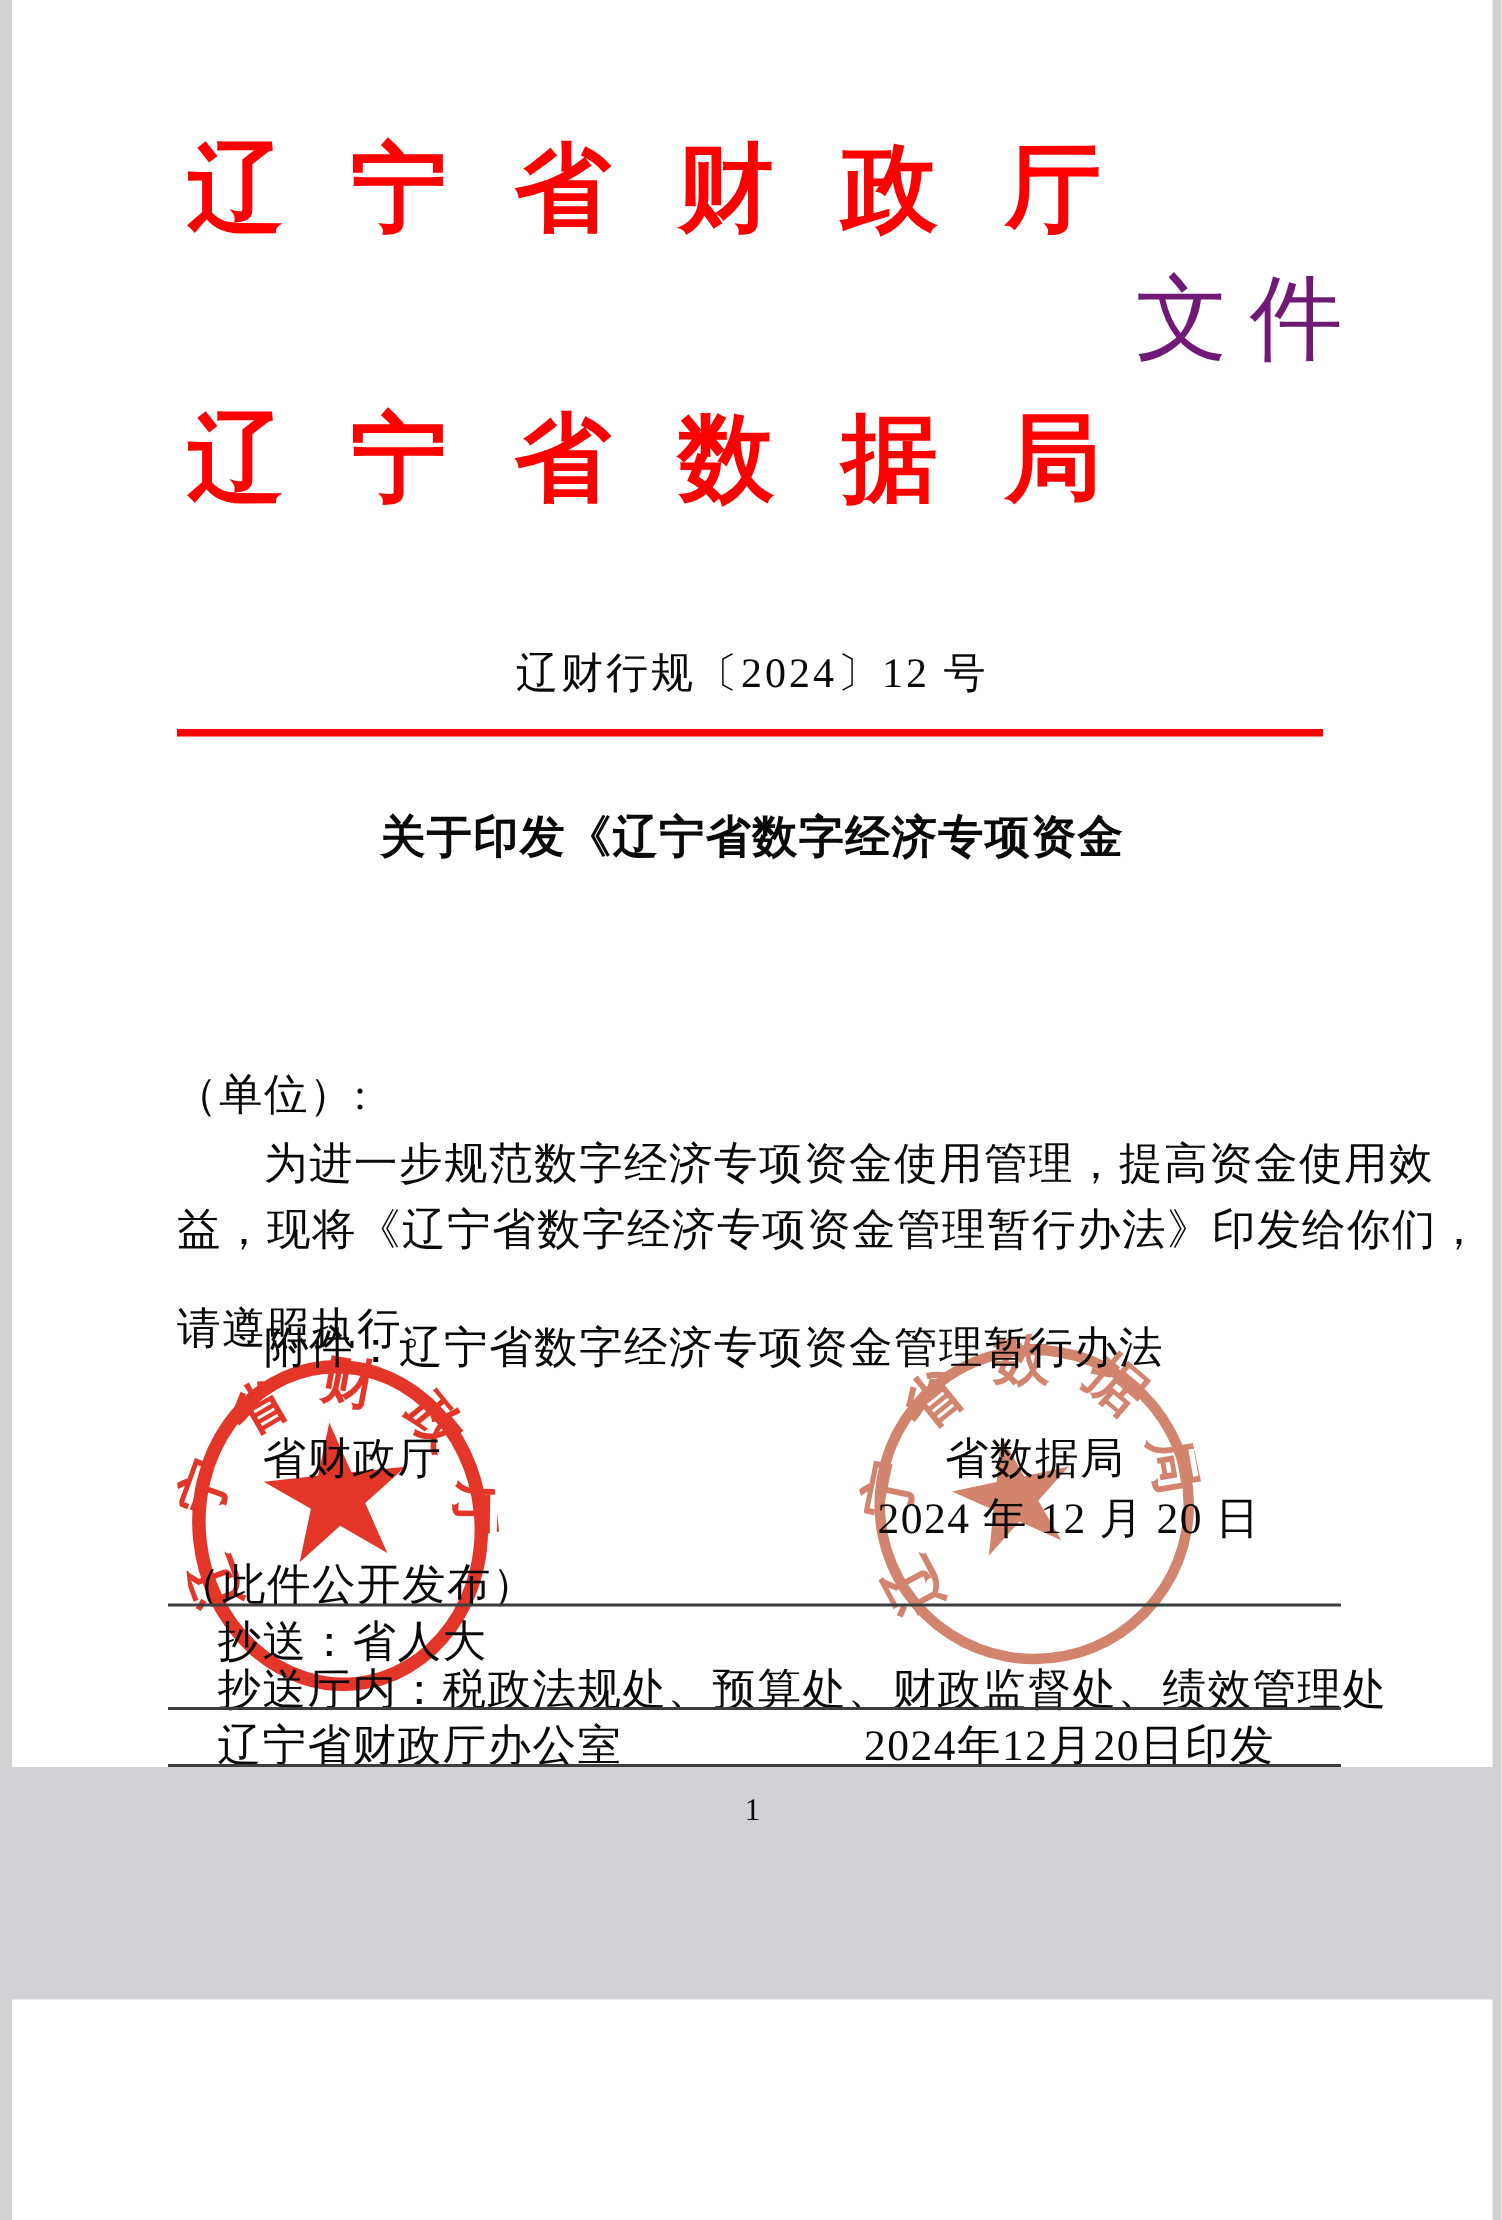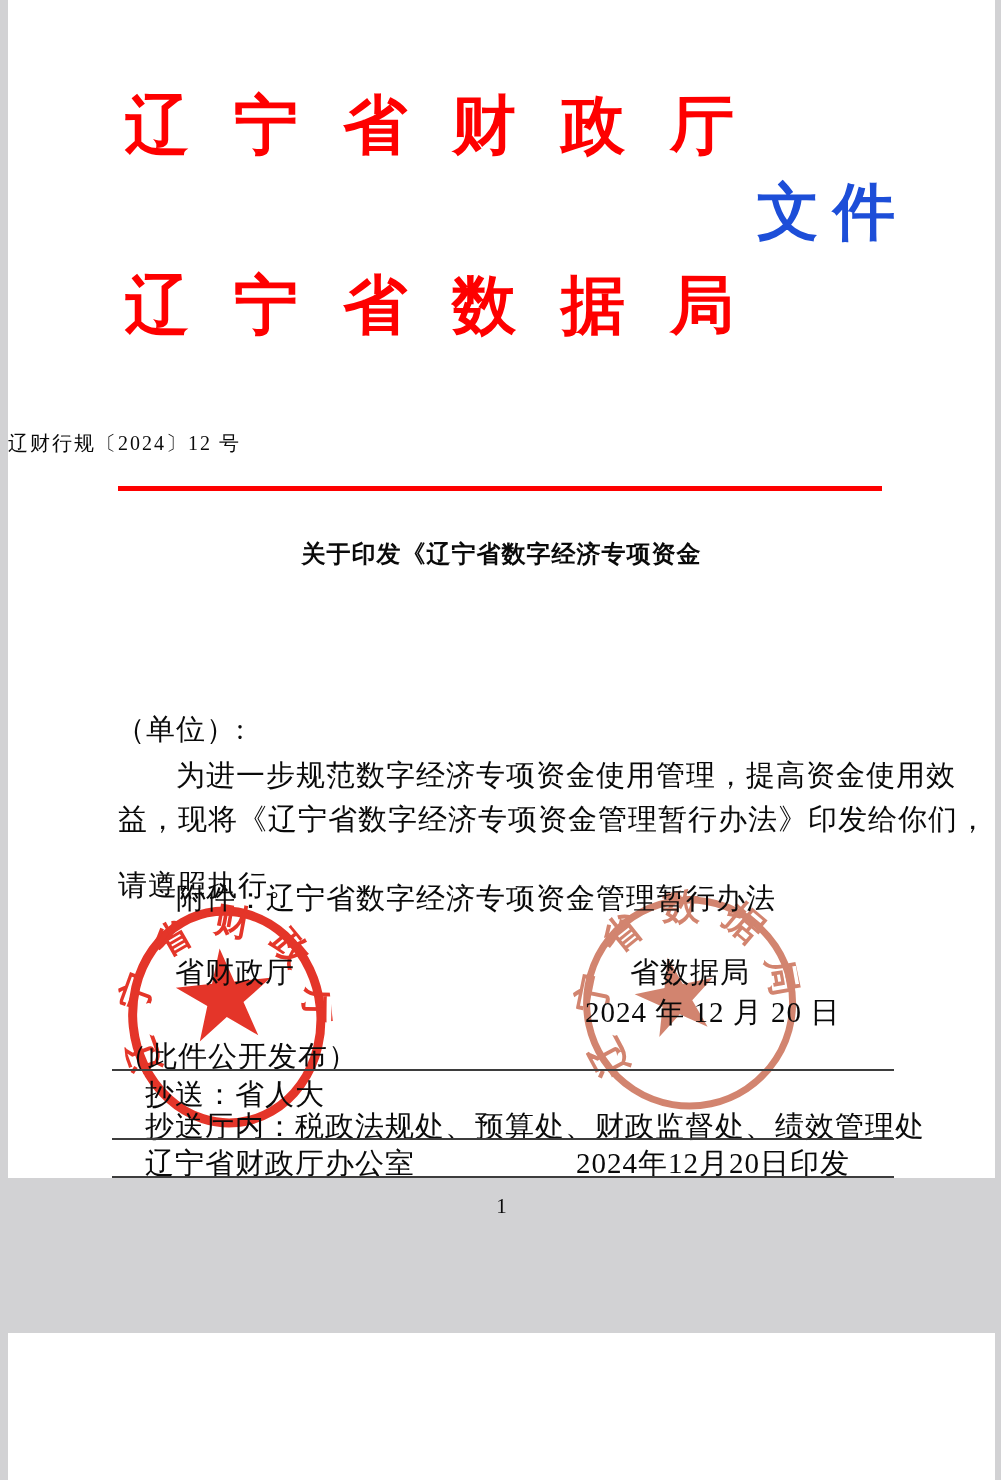--- a/index.html
+++ b/index.html
@@ -15,25 +15,25 @@
     position:absolute;left:8px;width:987px;background:#ffffff;
   }
   .page1{top:0;height:1178px;}
   .page2{top:1333px;height:147px;}
   .abs{position:absolute;white-space:nowrap;z-index:2;}
   .org-line{
     font-size:64px;letter-spacing:45px;font-weight:600;
     color:#fe0000;
   }
   .wenjian{
-    font-size:62px;letter-spacing:14px;font-weight:700;color:#1d4ed8;
+    font-size:62px;letter-spacing:14px;font-weight:400;color:#701a75;
   }
-  .docnum{left:0;right:0;font-size:20px;letter-spacing:2px;}
+  .docnum{left:0;right:0;text-align:center;font-size:28px;letter-spacing:2px;}
   .redrule{position:absolute;left:110px;top:486px;width:764px;height:5px;background:#fe0000;z-index:2;}
-  .title-line{left:0;right:0;text-align:center;font-size:24px;font-weight:bold;letter-spacing:1px;}
+  .title-line{left:0;right:0;text-align:center;font-size:30px;font-weight:bold;letter-spacing:1px;}
   .body-line{font-size:29px;letter-spacing:1px;}
   .sep{position:absolute;left:104px;width:782px;height:2px;background:#3d3d3d;z-index:2;}
   .pagenum{left:0;right:0;text-align:center;font-size:21px;}
   .seal{position:absolute;z-index:1;}
   .seal svg text{font-family:"Liberation Serif","DejaVu Serif",serif;font-weight:bold;}
 </style>
 </head>
 <body>
 
 <div class="page page1">

